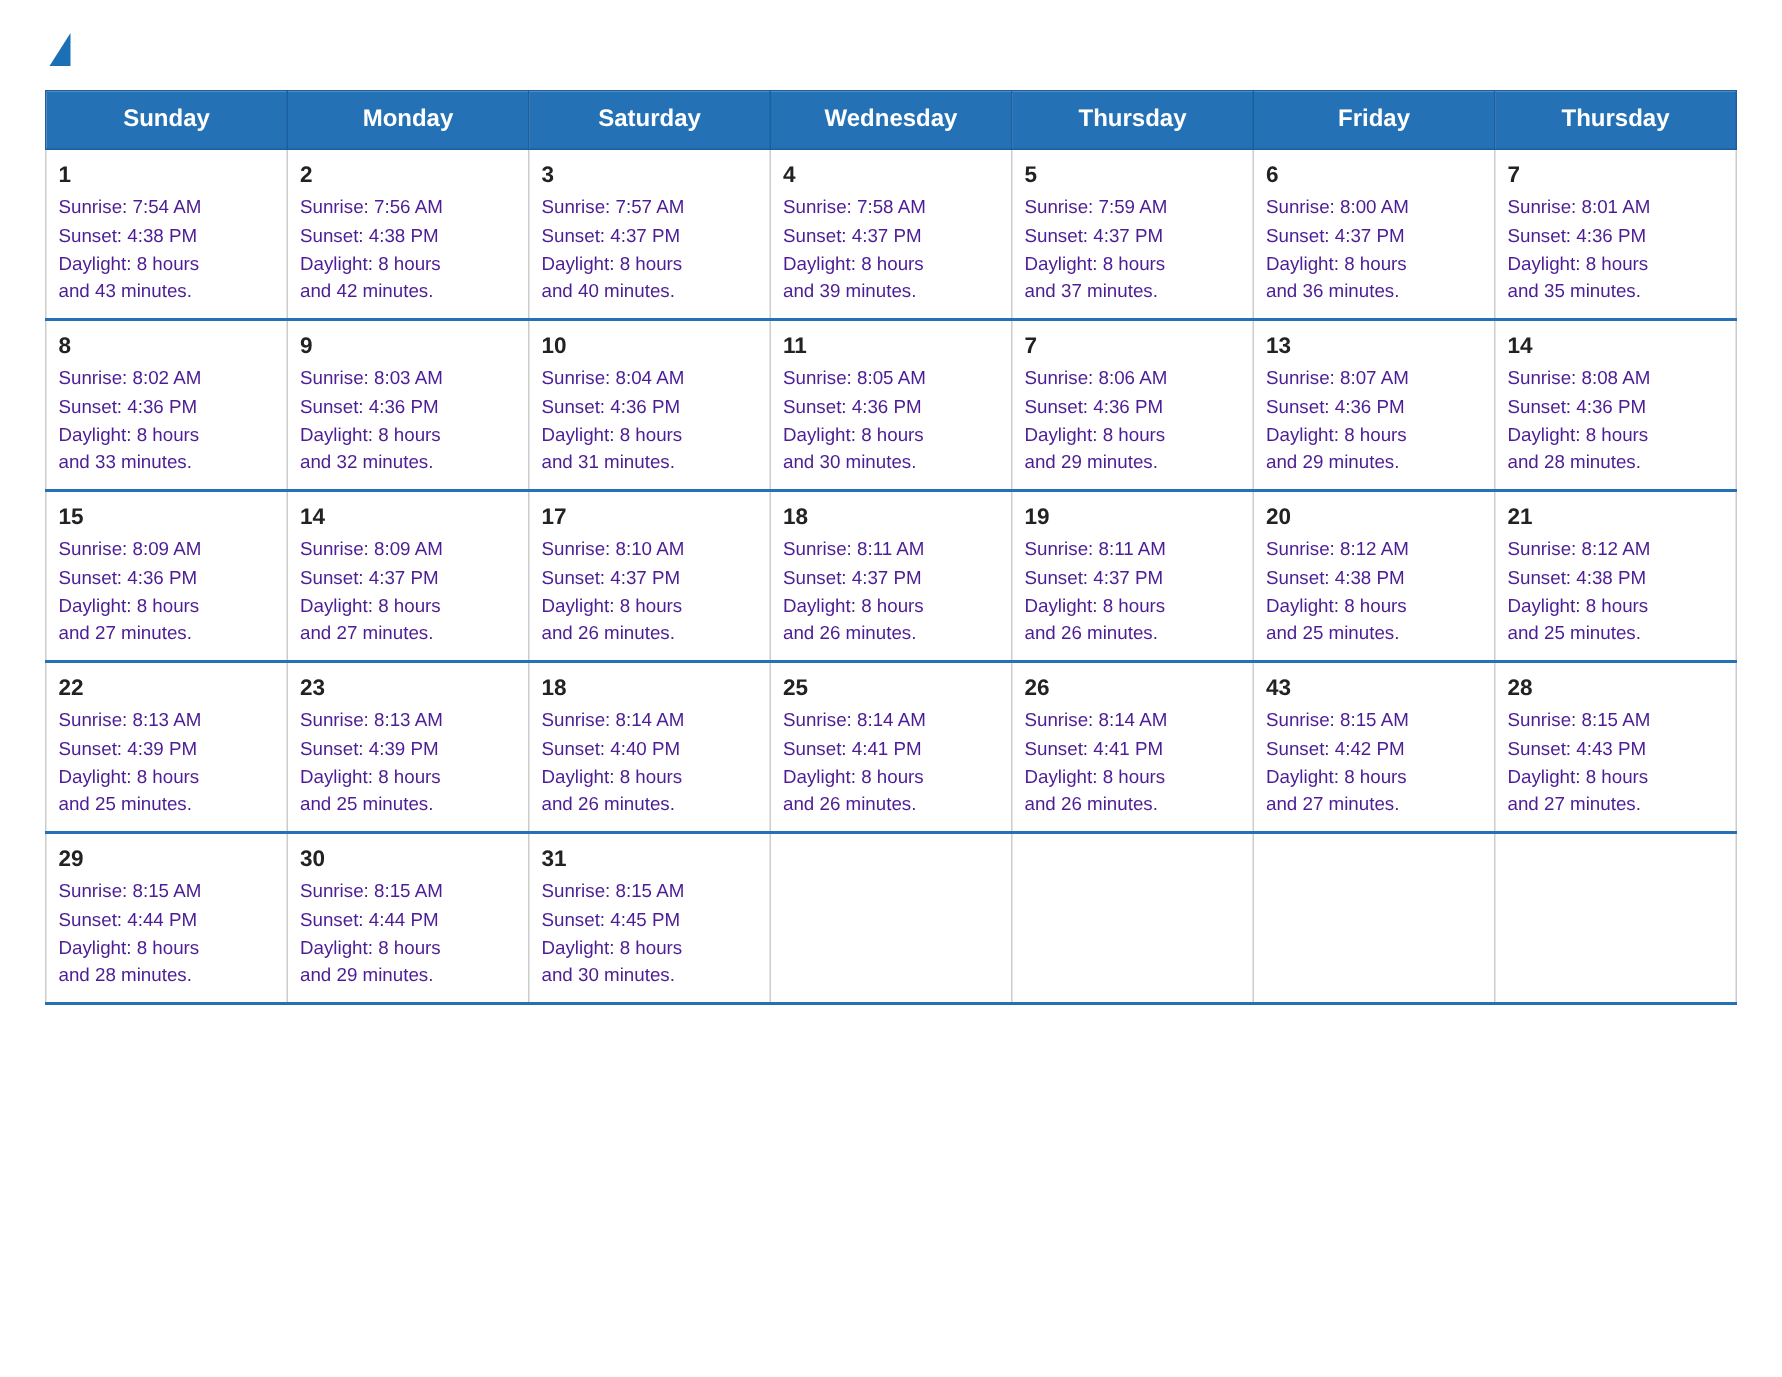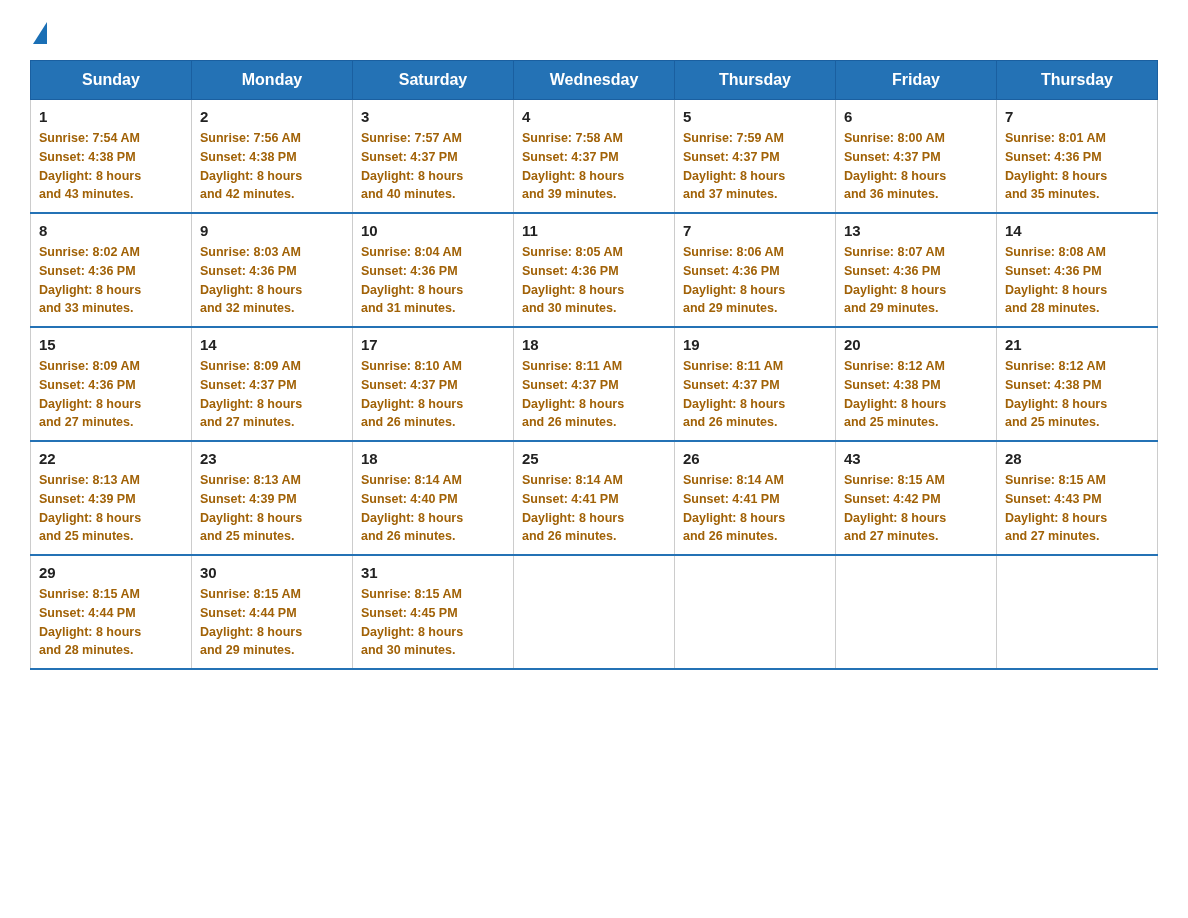--- a/index.html
+++ b/index.html
@@ -91,22 +91,21 @@
       border-left: 1px solid #ccc;
     }
     .day-num {
       font-size: 15px;
       font-weight: bold;
       margin-bottom: 4px;
     }
     .day-info {
       font-size: 12.5px;
       line-height: 1.5;
-      color: #a16207;
-      font-weight: bold;
+      color: #4c1d95;
     }
   </style>
 </head>
 <body>
 
 <div class="header">
   <div class="logo">
     <div class="logo-top">
       <span class="logo-general"></span>
       <div class="logo-triangle"></div>

